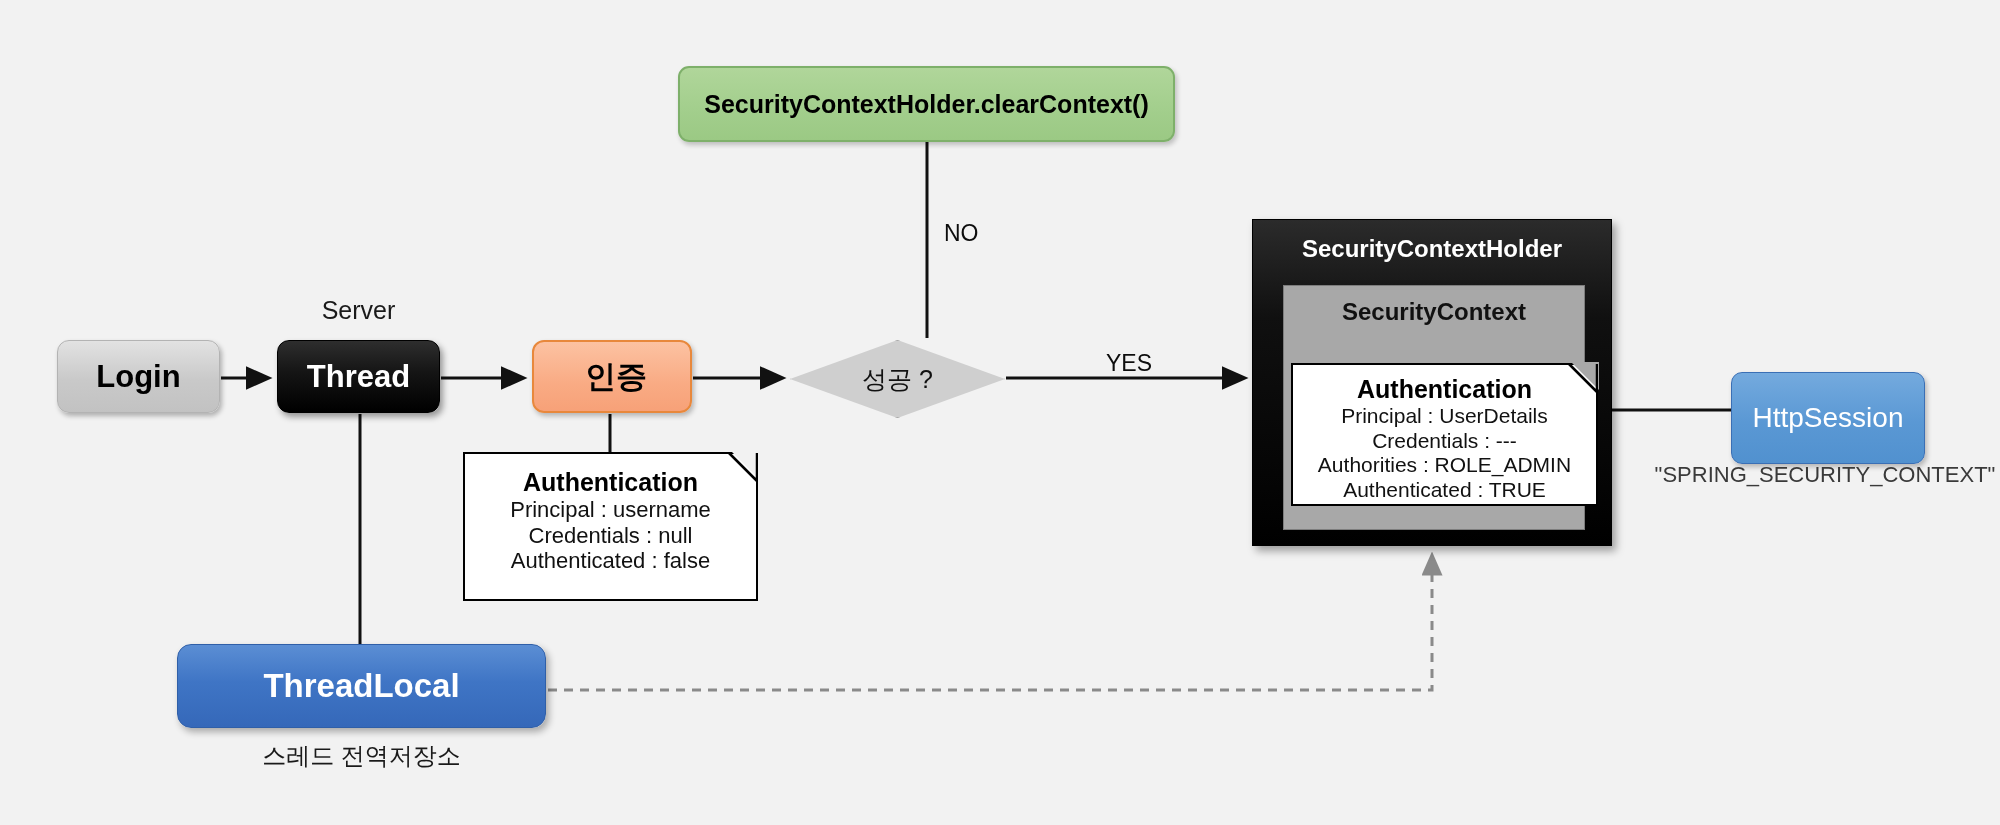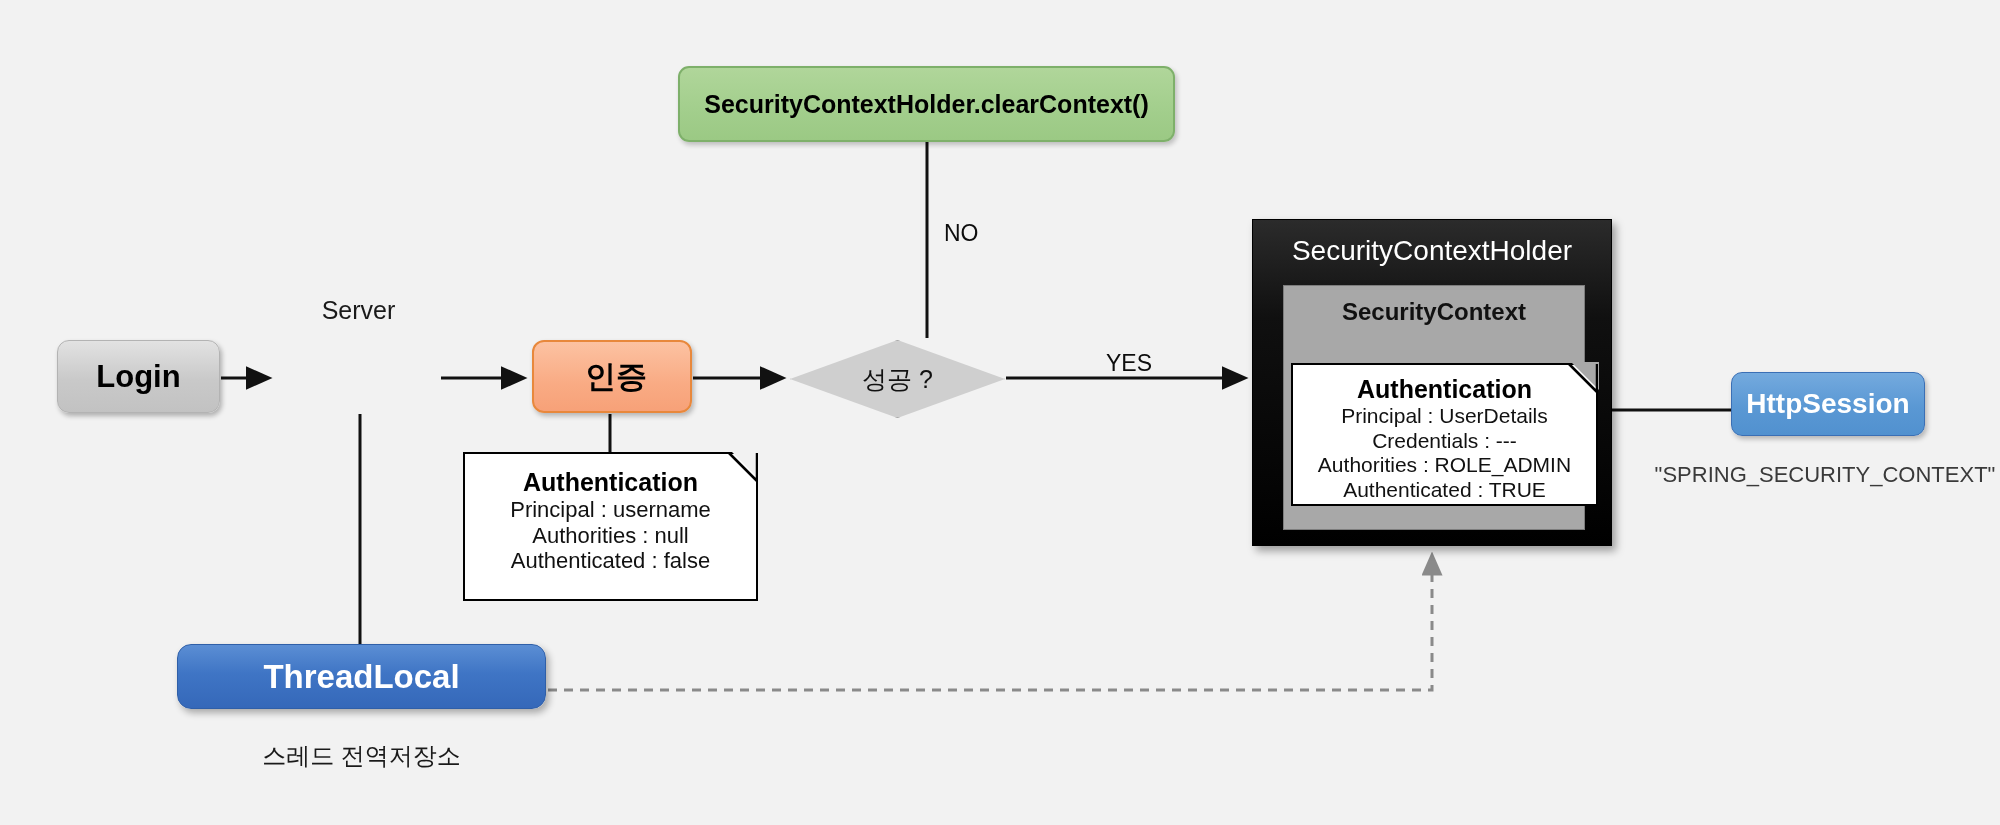--- a/index.html
+++ b/index.html
@@ -105,22 +105,22 @@
   
   #sch-node {
     left: 1252px; top: 219px; width: 360px; height: 327px;
     display: block;
     background: linear-gradient(180deg, #2b2b2b 0%, #101010 30%, #000 100%);
     border: 1px solid #000;
     box-shadow: 4px 5px 8px rgba(0,0,0,0.35);
   }
   #sch-title {
     color: #fff;
-    font-size: 28px;
-    font-weight: normal;
+    font-size: 24px;
+    font-weight: bold;
     text-align: center;
     padding-top: 15px;
   }
   #sc-node {
     position: absolute;
     left: 30px; top: 65px; width: 300px; height: 243px;
     background: #a8a8a8;
     border: 1px solid #7d7d7d;
   }
   #sc-title {
@@ -179,47 +179,47 @@
 
   #auth-note-2 {
     left: 1290px; top: 362px; width: 307px; height: 143px;
   }
   #auth-note-2 .note-inner { padding-top: 12px; }
   #auth-note-2 .note-title { font-size: 25px; }
   #auth-note-2 .note-line { font-size: 21px; }
 
   
   #threadlocal-node {
-    left: 177px; top: 644px; width: 369px; height: 65px;
+    left: 177px; top: 644px; width: 369px; height: 84px;
     border-radius: 14px;
     border: 1px solid #2f5fa8;
     background: linear-gradient(180deg, #5b8ed4 0%, #3f75c5 45%, #3568b9 100%);
     box-shadow: 3px 4px 7px rgba(0,0,0,0.3);
     color: #ffffff;
     font-size: 33px;
     font-weight: bold;
   }
   #threadlocal-caption {
     position: absolute;
     left: 177px; top: 740px; width: 369px;
     text-align: center;
     color: #1a1a1a;
     font-size: 24px;
   }
 
   
   #httpsession-node {
-    left: 1731px; top: 372px; width: 194px; height: 64px;
+    left: 1731px; top: 372px; width: 194px; height: 92px;
     border-radius: 11px;
     border: 1px solid #3a6fb5;
     background: linear-gradient(180deg, #74aade 0%, #5a98d4 55%, #5191cf 100%);
     box-shadow: 2px 3px 5px rgba(0,0,0,0.25);
     color: #ffffff;
     font-size: 28px;
-    font-weight: bold;
+    font-weight: normal;
   }
   #httpsession-caption {
     position: absolute;
     left: 1650px; top: 462px; width: 350px;
     text-align: center;
     color: #3a3a3a;
     font-size: 22px;
   }
 
   
@@ -273,20 +273,23 @@
      SecurityContextHolder (dashed) --&gt;
     <path d="M 548 690 L 1432 690 L 1432 556" fill="none" stroke="#8a8a8a" stroke-width="3" stroke-dasharray="9 7" marker-end="url(#arrow-gray)"></path>
   </svg>
 
   <div class="node" id="login-node">
     <span>Login</span>
   </div>
 
   <div id="server-label">Server</div>
 
+  <div class="node" id="thread-node">
+    <span>Thread</span>
+  </div>
 
   <div class="node" id="auth-node">
     <span>인증</span>
   </div>
 
   <div class="node" id="decision-node">
     <div class="diamond-shape"></div>
     <span id="decision-label">성공 ?</span>
   </div>
 
@@ -299,21 +302,21 @@
 
   <div class="note" id="auth-note-1">
     <div class="note-body"></div>
     <div class="note-fold-mask"></div>
     <svg class="note-fold-line" viewBox="0 0 30 30">
       <path d="M1,1 L29,29 M29,29 L29,1" stroke="#000" stroke-width="2.5" fill="none"></path>
     </svg>
     <div class="note-inner">
       <div class="note-title">Authentication</div>
       <div class="note-line">Principal : username</div>
-      <div class="note-line">Authorities : null</div>
+      <div class="note-line">Credentials : null</div>
       <div class="note-line">Authenticated : false</div>
     </div>
   </div>
 
   <div class="node" id="sch-node">
     <div id="sch-title">SecurityContextHolder</div>
     <div id="sc-node">
       <div id="sc-title">SecurityContext</div>
     </div>
 

